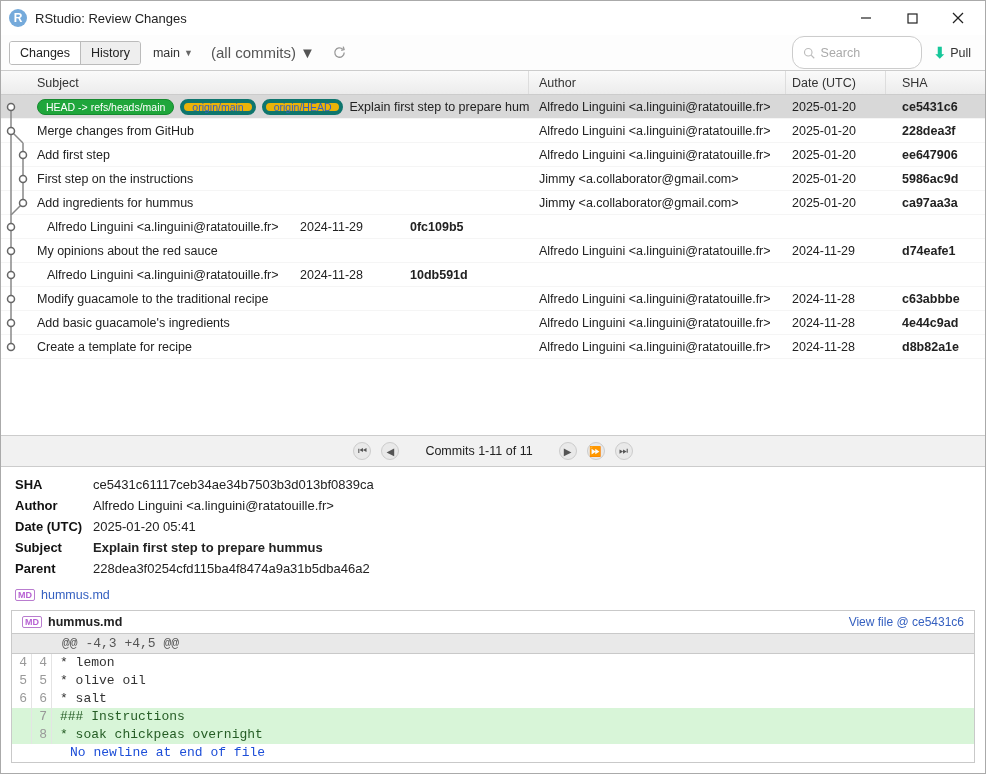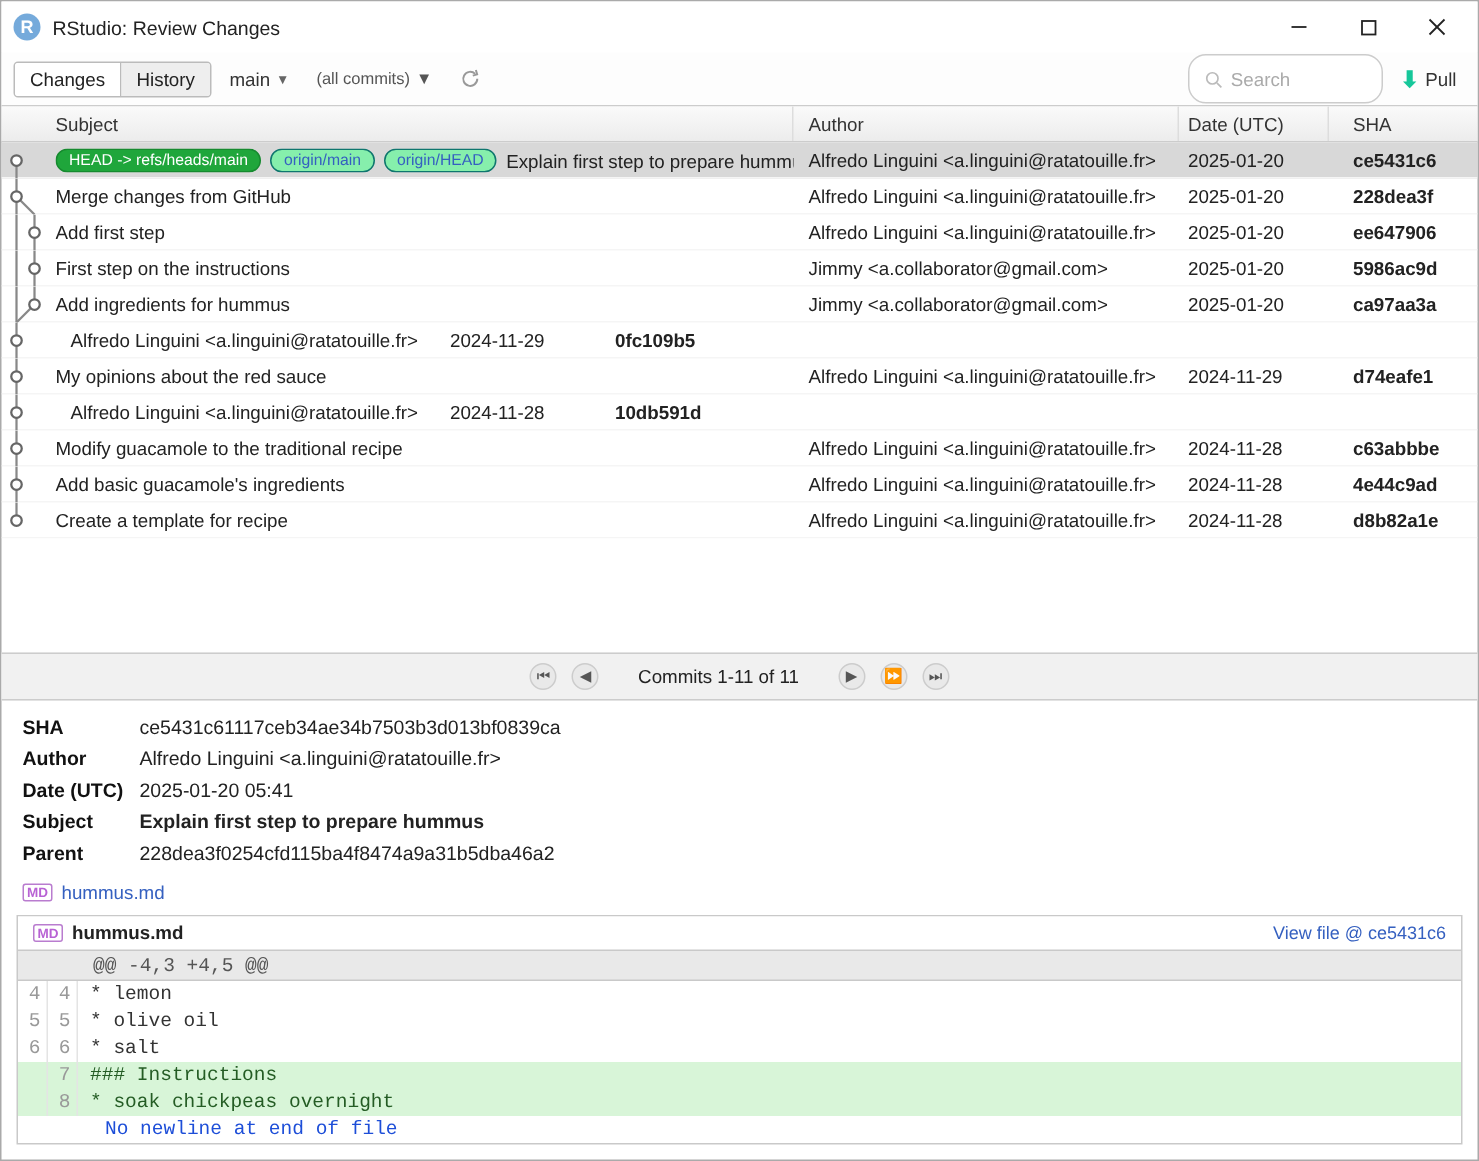--- a/index.html
+++ b/index.html
@@ -81,21 +81,21 @@
   gap: 4px;
   padding: 2px 6px;
   font-size: 12.5px;
   color: #333;
 }
 .branch-sel .tri { font-size: 9px; color: #666; }
 .filter-sel {
   display: flex;
   gap: 4px;
   padding: 2px 6px;
-  font-size: 11px;
+  font-size: 15px;
   color: #555;
 }
 .refresh-icon { width: 18px; height: 18px; display:flex; align-items:center; justify-content:center; color:#888; margin-left:4px;}
 .toolbar-spacer { flex: 1; }
 .search-box {
   display: flex;
   align-items: center;
   border: 1px solid #ccc;
   border-radius: 12px;
   padding: 2px 10px;
@@ -139,35 +139,35 @@
   font-size: 12.5px;
   border-bottom: 1px solid #f5f5f5;
 }
 .commit-row.selected { background: #d8d8d8; }
 .graph-cell {
   flex: 0 0 36px;
   height: 100%;
   position: relative;
 }
 .graph-cell svg { position:absolute; top:0; left:0; }
-.subject-cell { flex: 0 0 492px; padding-right: 6px; display:flex; align-items:flex-end; gap:6px; overflow:hidden; white-space:nowrap;}
+.subject-cell { flex: 0 0 492px; padding-right: 6px; display:flex; align-items:center; gap:6px; overflow:hidden; white-space:nowrap;}
 .author-cell  { flex: 0 0 257px; padding-left: 10px; color:#222; overflow:hidden; white-space:nowrap; text-overflow:ellipsis;}
 .date-cell    { flex: 0 0 100px; padding-left: 6px; color:#222;}
 .sha-cell     { flex: 1; padding-left: 16px; color:#222;font-weight:bold;}
 .badge {
   display: inline-flex;
   align-items: center;
   height: 16px;
   border-radius: 8px;
   padding: 0 8px;
   font-size: 10.5px;
   white-space: nowrap;
 }
 .badge.green { background:#1fa63b; color:#fff; border:1px solid #168a2f;}
-.badge.blue  { background:#86efac; color:#3560c0; border:1px solid #0f766e;}
+.badge.blue  { background:#eab308; color:#3560c0; border:4px solid #0f766e;}
 .pager-bar {
   height: 32px;
   background: #f1f1f1;
   border-top: 1px solid #ccc;
   border-bottom: 1px solid #ccc;
   display: flex;
   align-items: center;
   justify-content: center;
   gap: 10px;
   font-size: 12.5px;

